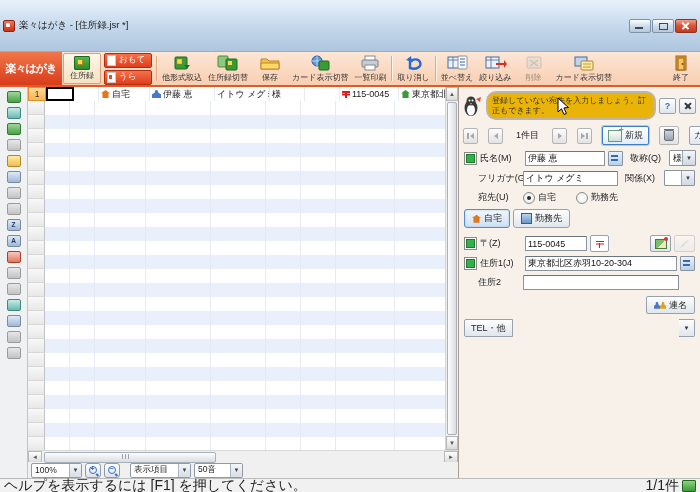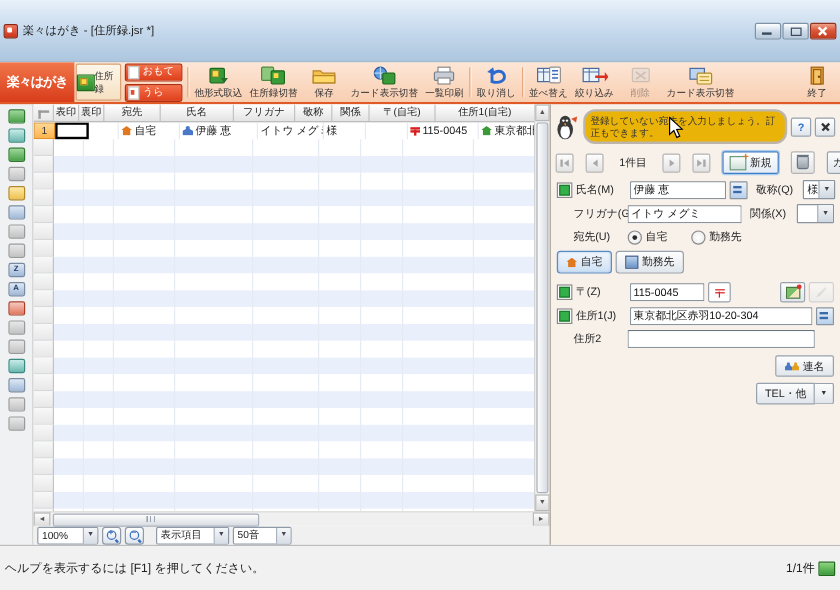--- a/index.html
+++ b/index.html
@@ -26,21 +26,21 @@
   
   .menubar{height:14px;background:linear-gradient(#fafbfc,#eef0f2);border-bottom:1px solid #dcdcdc;
     display:flex;align-items:center;padding:0 3px;font-size:9.5px;color:#1a1a1a;flex:0 0 auto}
   .menu-item{padding:0 6px;line-height:14px}
 
   
   .toolbar{height:33px;background:linear-gradient(#fde6d6,#f8ceb1);border-bottom:2px solid #e05a28;
     display:flex;align-items:stretch;flex:0 0 auto}
   .logo{width:62px;background:linear-gradient(#f2update 0,#000);background:linear-gradient(#f1764a,#d93c1a);
     color:#fff;font-weight:bold;font-size:11px;display:flex;align-items:center;justify-content:center;letter-spacing:-1px}
-  .tb-ab{width:36px;margin:1px;display:flex;flex-direction:row;align-items:center;justify-content:center;
+  .tb-ab{width:36px;margin:1px;display:flex;flex-direction:column;align-items:center;justify-content:center;
     background:linear-gradient(#fdf6ea,#f6e1c2);border:1px solid #d6a276;border-radius:2px;font-size:8px;color:#333}
   .book{width:14px;height:12px;background:linear-gradient(#5ab54e,#2e8a2e);border:1px solid #1d6a1d;border-radius:1px;position:relative}
   .book::after{content:"";position:absolute;left:2px;top:2px;width:4px;height:4px;background:#ffd84a;border:1px solid #a88a20}
   .omoteura{display:flex;flex-direction:column;justify-content:center;gap:2px;padding:0 2px}
   .ou-btn{height:13px;width:42px;background:linear-gradient(#f4714a,#de3f1c);border:1px solid #b02f12;border-radius:2px;
     color:#fff;font-size:8.5px;display:flex;align-items:center;gap:3px;padding:0 2px}
   .page-ic{width:7px;height:9px;background:#fff;border:1px solid #c8c8c8;position:relative}
   .page-ic.red::after{content:"";position:absolute;left:1px;top:2px;width:3px;height:4px;background:#e05030}
   .tsep{width:1px;background:#e8a87c;box-shadow:1px 0 0 rgba(255,255,255,.7);margin:4px 2px}
   .tbtn{display:flex;flex-direction:column;align-items:center;justify-content:flex-end;
@@ -176,29 +176,29 @@
     display:flex;align-items:center;justify-content:center;flex:0 0 auto}
   .mapic{width:10px;height:8px;background:linear-gradient(135deg,#7ac06a 50%,#f0e6c0 50%);border:1px solid #4a7a3a;position:relative}
   .mapic::after{content:"";position:absolute;right:-2px;top:-3px;width:4px;height:4px;background:#e03030;border-radius:50%}
   .disbtn{opacity:.4}
   .penic{width:9px;height:9px;background:linear-gradient(#d8d8d8,#a8a8a8);clip-path:polygon(0 100%,25% 60%,85% 0,100% 15%,40% 75%)}
   .jointrow{justify-content:flex-end;padding-top:6px}
   .jointbtn{height:16px;display:flex;align-items:center;gap:3px;padding:0 7px;border:1px solid #98a2ae;border-radius:2px;
     background:linear-gradient(#fdfdfd,#e0e6ec)}
   .pp{width:6px;height:7px;flex:0 0 auto;clip-path:polygon(50% 0,70% 10%,70% 35%,100% 60%,100% 100%,0 100%,0 60%,30% 35%,30% 10%)}
   .pp.b{background:#4a78c8}.pp.y{background:#e0a020;margin-left:-3px}
-  .telrow{justify-content:flex-end;padding-top:5px;gap:0}
+  .telrow{justify-content:space-between;padding-top:5px;gap:0}
   .telbtn{height:16px;border:1px solid #98a2ae;border-radius:2px 0 0 2px;background:linear-gradient(#fdfdfd,#e0e6ec);
     display:flex;align-items:center;padding:0 6px}
   .telarr{width:15px;height:16px;border:1px solid #98a2ae;border-left:none;border-radius:0 2px 2px 0;
     background:linear-gradient(#fdfdfd,#e0e6ec);display:flex;align-items:center;justify-content:center;font-size:6px;color:#333}
 
   
   .statusbar{height:13px;background:#f1f1f1;border-top:1px solid #bcbcbc;display:flex;align-items:center;
-    padding:12px 4px;font-size:10px;color:#222;flex:0 0 auto;gap:4px}
+    padding:0 4px;font-size:14px;color:#222;flex:0 0 auto;gap:4px}
   .count{margin-left:auto;display:flex;align-items:center;gap:3px}
   .cardgreen{width:12px;height:10px;background:linear-gradient(#8ed47e,#3a9a3a);border:1px solid #1d6a1d;border-radius:1px}
 
   
   .cursor{position:absolute;left:557px;top:97px;z-index:99;pointer-events:none}
 </style>
 </head>
 <body>
 
 <div class="window">
@@ -382,34 +382,20 @@
           <div class="sic gray"></div>
         </div>
         <div class="sitem">
           <div class="sic gray"></div>
         </div>
       </div>
 
     <div class="tablecol">
       <div class="gridzone">
         <div class="grid">
-          <div class="ghead">
-              <div class="hc c0 rownum">
-                <div class="corner-glyph"></div>
-              </div>
-              <div class="hc c1">表印</div>
-              <div class="hc c2">裏印</div>
-              <div class="hc c3">宛先</div>
-              <div class="hc c4">氏名</div>
-              <div class="hc c5">フリガナ</div>
-              <div class="hc c6">敬称</div>
-              <div class="hc c7">関係</div>
-              <div class="hc c8">〒(自宅)</div>
-              <div class="hc c9">住所1(自宅)</div>
-            </div>
           <div style="flex:1;overflow:hidden">
               <div class="grow">
                 <div class="rownum c0 active">1</div>
                 <div class="dc c1 selcell"></div>
                 <div class="dc c2"></div>
                 <div class="dc c3"><span class="ic house-o"></span>自宅</div>
                 <div class="dc c4"><span class="ic person-b"></span>伊藤  恵</div>
                 <div class="dc c5">イトウ メグミ</div>
                 <div class="dc c6">様</div>
                 <div class="dc c7"></div>

